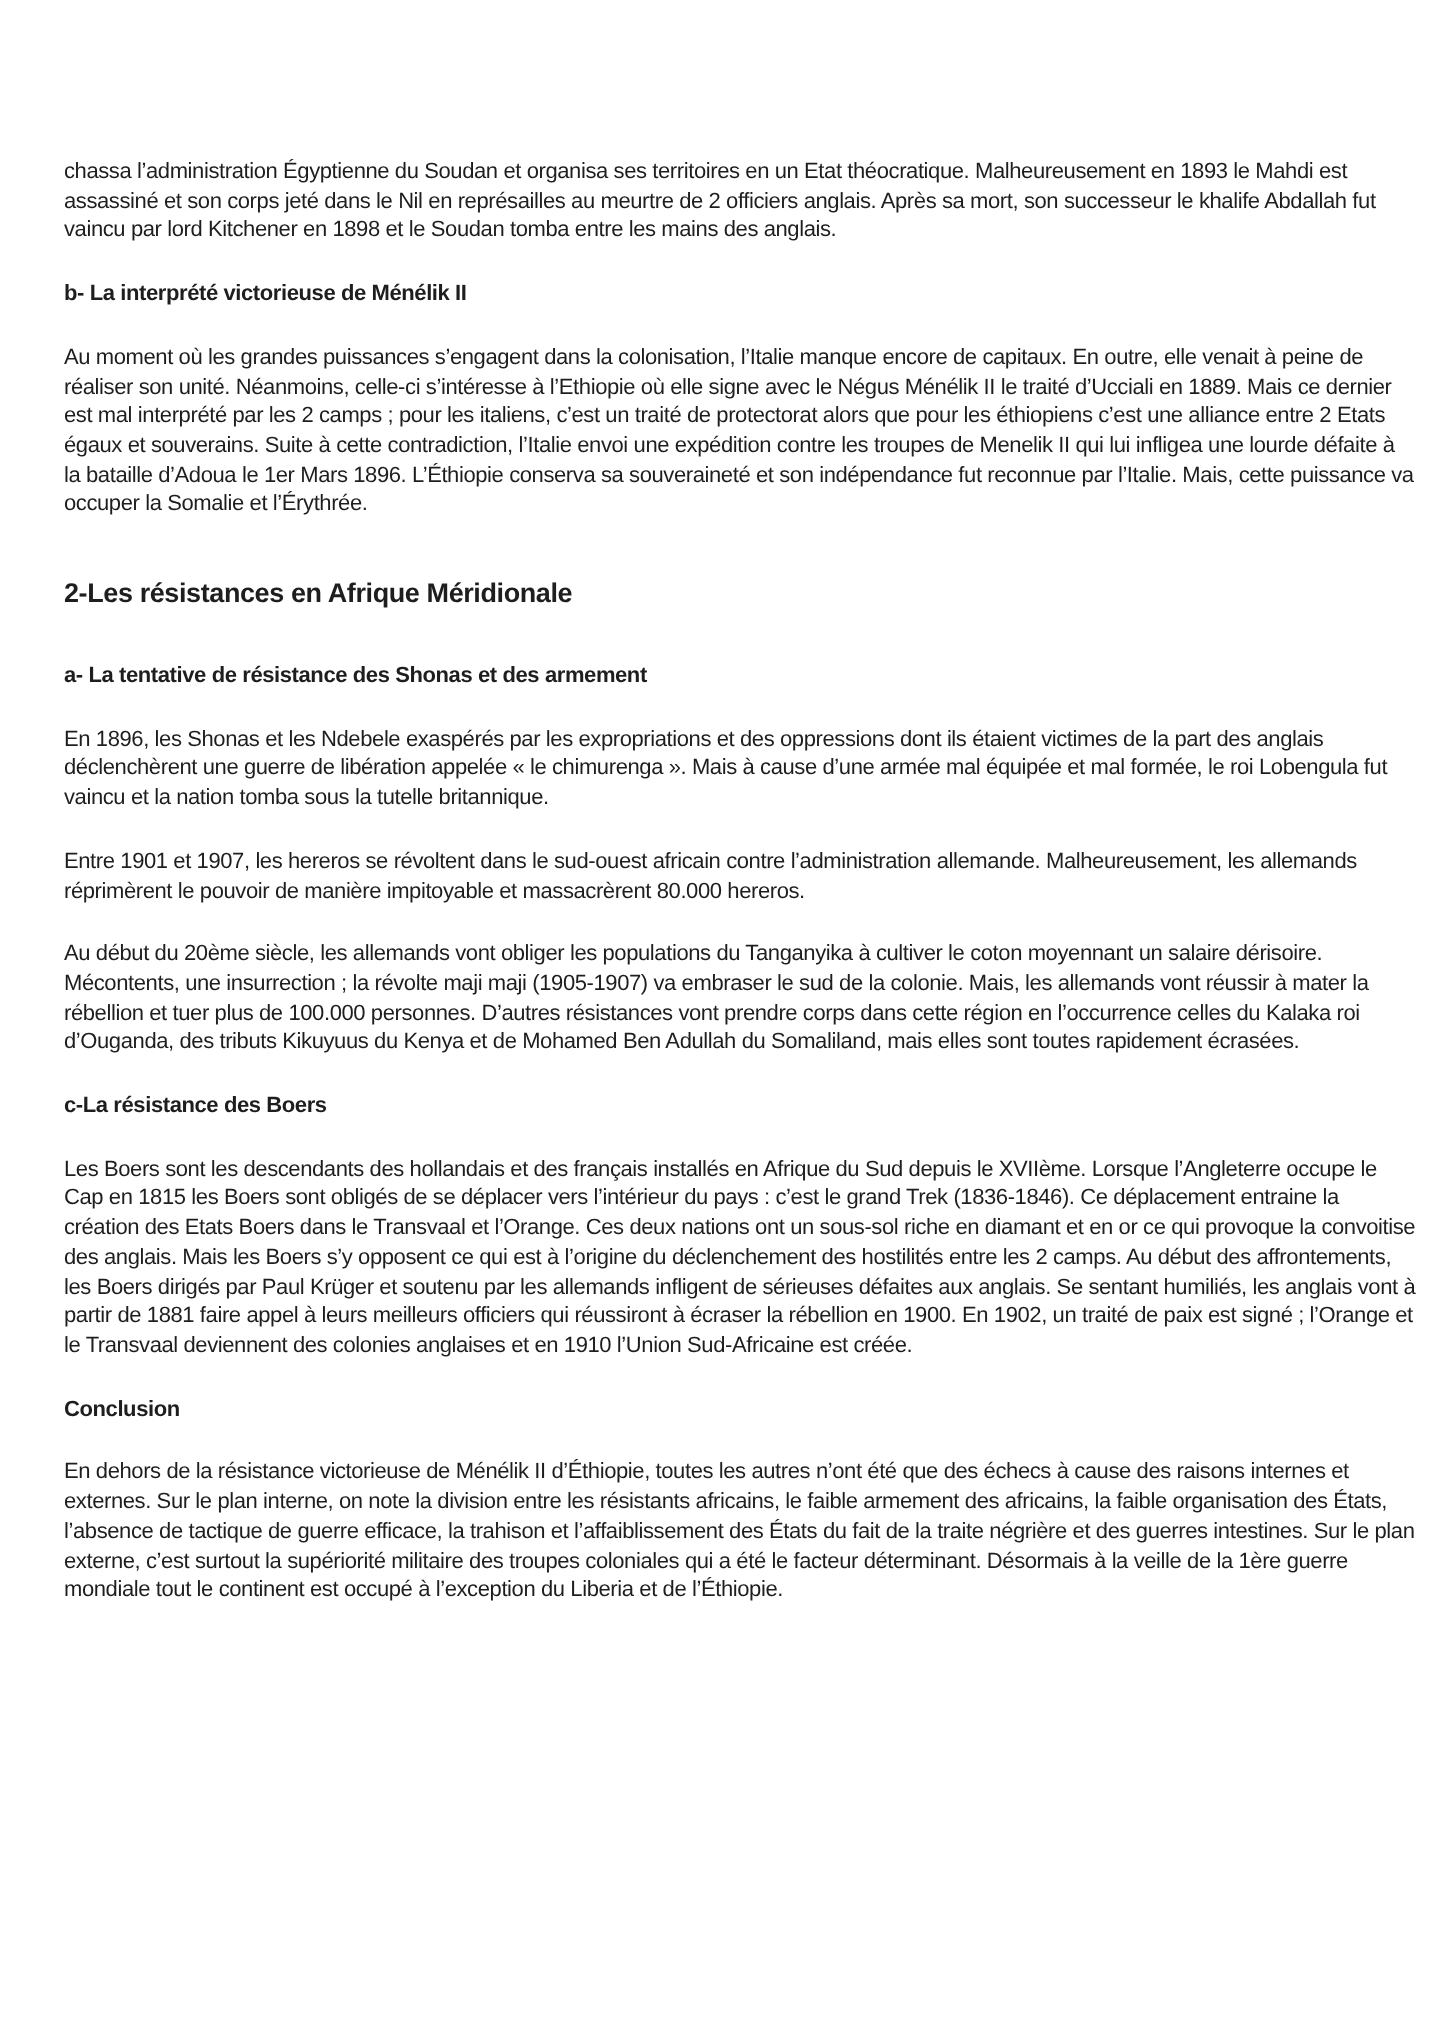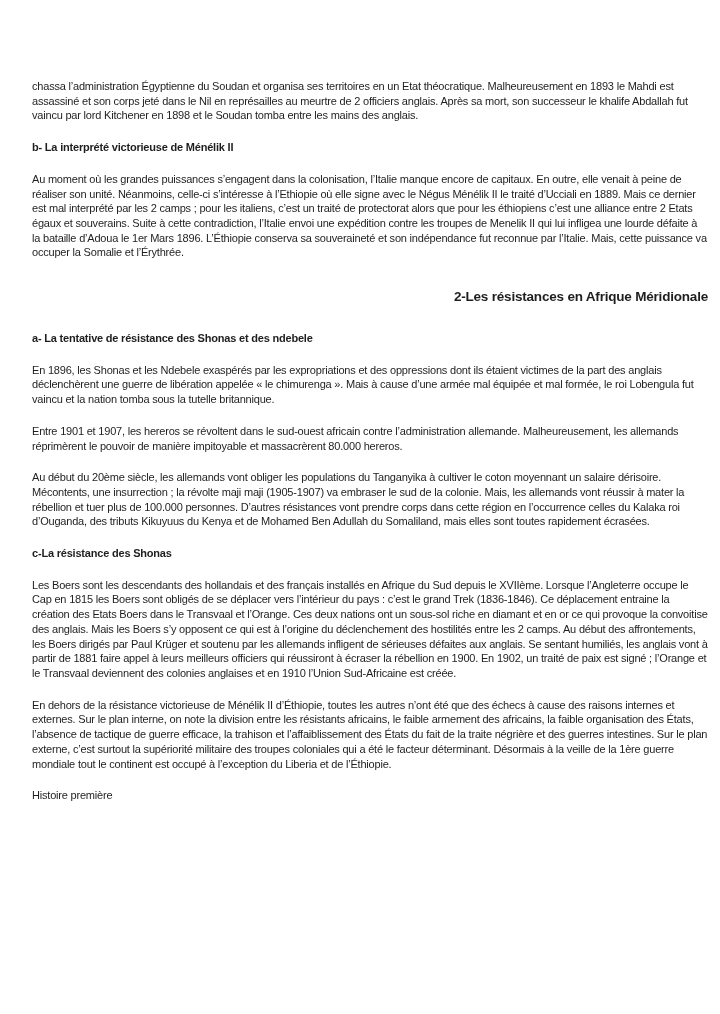--- a/index.html
+++ b/index.html
@@ -29,49 +29,48 @@
   }
   .subheading { font-weight: bold; }
   .section-heading {
     margin: 28px 0 26px 0;
     font-size: 13.5px;
     line-height: 17px;
     font-weight: bold;
     letter-spacing: -0.2px;
     color: #1e1e1e;
     max-width: 676px;
-    text-align: right;
   }
   .related-link { cursor: pointer; }
 </style>
 </head>
 <body>
 
 <div class="page">
 
   <p class="para">chassa l’administration Égyptienne du Soudan et organisa ses territoires en un Etat théocratique. Malheureusement en 1893 le Mahdi est assassiné et son corps jeté dans le Nil en représailles au meurtre de 2 officiers anglais. Après sa mort, son successeur le khalife Abdallah fut vaincu par lord Kitchener en 1898 et le Soudan tomba entre les mains des anglais.</p>
 
   <p class="subheading">b- La interprété victorieuse de Ménélik II</p>
 
   <p class="para">Au moment où les grandes puissances s’engagent dans la colonisation, l’Italie manque encore de capitaux. En outre, elle venait à peine de réaliser son unité. Néanmoins, celle-ci s’intéresse à l’Ethiopie où elle signe avec le Négus Ménélik II le traité d’Ucciali en 1889. Mais ce dernier est mal interprété par les 2 camps ; pour les italiens, c’est un traité de protectorat alors que pour les éthiopiens c’est une alliance entre 2 Etats égaux et souverains. Suite à cette contradiction, l’Italie envoi une expédition contre les troupes de Menelik II qui lui infligea une lourde défaite à la bataille d’Adoua le 1er Mars 1896. L’Éthiopie conserva sa souveraineté et son indépendance fut reconnue par l’Italie. Mais, cette puissance va occuper la Somalie et l’Érythrée.</p>
 
   <h2 class="section-heading">2-Les résistances en Afrique Méridionale</h2>
 
-  <p class="subheading">a- La tentative de résistance des Shonas et des ndebele</p>
+  <p class="subheading">a- La tentative de résistance des Shonas et des armement</p>
 
   <p class="para">En 1896, les Shonas et les Ndebele exaspérés par les expropriations et des oppressions dont ils étaient victimes de la part des anglais déclenchèrent une guerre de libération appelée « le chimurenga ». Mais à cause d’une armée mal équipée et mal formée, le roi Lobengula fut vaincu et la nation tomba sous la tutelle britannique.</p>
 
 
   <p class="para">Entre 1901 et 1907, les hereros se révoltent dans le sud-ouest africain contre l’administration allemande. Malheureusement, les allemands réprimèrent le pouvoir de manière impitoyable et massacrèrent 80.000 hereros.</p>
 
   <p class="para">Au début du 20ème siècle, les allemands vont obliger les populations du Tanganyika à cultiver le coton moyennant un salaire dérisoire. Mécontents, une insurrection ; la révolte maji maji (1905-1907) va embraser le sud de la colonie. Mais, les allemands vont réussir à mater la rébellion et tuer plus de 100.000 personnes. D’autres résistances vont prendre corps dans cette région en l’occurrence celles du Kalaka roi d’Ouganda, des tributs Kikuyuus du Kenya et de Mohamed Ben Adullah du Somaliland, mais elles sont toutes rapidement écrasées.</p>
 
-  <p class="subheading">c-La résistance des Shonas</p>
+  <p class="subheading">c-La résistance des Boers</p>
 
   <p class="para">Les Boers sont les descendants des hollandais et des français installés en Afrique du Sud depuis le XVIIème. Lorsque l’Angleterre occupe le Cap en 1815 les Boers sont obligés de se déplacer vers l’intérieur du pays : c’est le grand Trek (1836-1846). Ce déplacement entraine la création des Etats Boers dans le Transvaal et l’Orange. Ces deux nations ont un sous-sol riche en diamant et en or ce qui provoque la convoitise des anglais. Mais les Boers s’y opposent ce qui est à l’origine du déclenchement des hostilités entre les 2 camps. Au début des affrontements, les Boers dirigés par Paul Krüger et soutenu par les allemands infligent de sérieuses défaites aux anglais. Se sentant humiliés, les anglais vont à partir de 1881 faire appel à leurs meilleurs officiers qui réussiront à écraser la rébellion en 1900. En 1902, un traité de paix est signé ; l’Orange et le Transvaal deviennent des colonies anglaises et en 1910 l’Union Sud-Africaine est créée.</p>
 
+  <p class="subheading">Conclusion</p>
 
   <p class="para">En dehors de la résistance victorieuse de Ménélik II d’Éthiopie, toutes les autres n’ont été que des échecs à cause des raisons internes et externes. Sur le plan interne, on note la division entre les résistants africains, le faible armement des africains, la faible organisation des États, l’absence de tactique de guerre efficace, la trahison et l’affaiblissement des États du fait de la traite négrière et des guerres intestines. Sur le plan externe, c’est surtout la supériorité militaire des troupes coloniales qui a été le facteur déterminant. Désormais à la veille de la 1ère guerre mondiale tout le continent est occupé à l’exception du Liberia et de l’Éthiopie.</p>
 
 
-  <p class="related-link">Histoire première</p>
 
 </div>
 
 </body></html>

